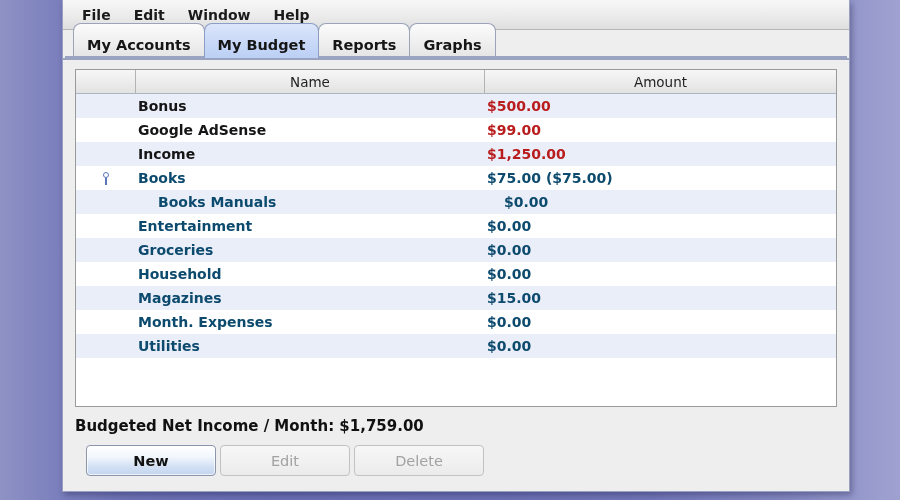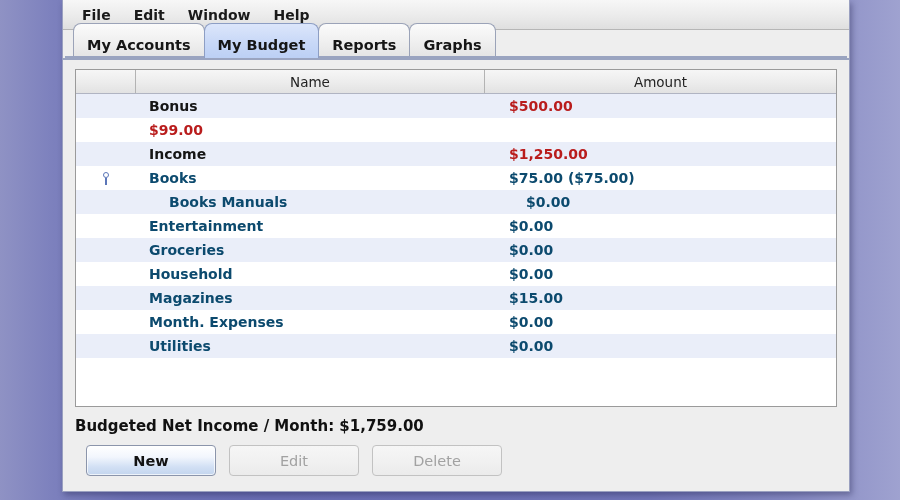--- a/index.html
+++ b/index.html
@@ -150,21 +150,20 @@
   .tbody {
     flex: 1 1 auto;
     background: #ffffff;
     overflow: hidden;
   }
   .row {
     display: flex;
     height: 24px;
     align-items: center;
     cursor: default;
-    gap: 11px;
   }
   .row.stripe { background: #eaeef9; }
   .row.plain  { background: #ffffff; }
 
   .cell-icon {
     width: 60px;
     flex: 0 0 60px;
     display: flex;
     align-items: center;
     justify-content: center;
@@ -241,21 +240,21 @@
     flex: 0 0 auto;
     display: flex;
     align-items: center;
     padding-bottom: 12px;
     padding-left: 11px;
   }
   .btn {
     font-size: 14.5px;
     width: 130px;
     height: 31px;
-    margin-right: 13px;
+    margin-right: 4px;
     border-radius: 4px;
     display: flex;
     align-items: center;
     justify-content: center;
     box-sizing: border-box;
     cursor: default;
     white-space: nowrap;
   }
   .btn.primary {
     color: #121212;
@@ -305,20 +304,21 @@
         </div>
 
         <div class="tbody" id="tbody">
             <div class="row stripe">
               <div class="cell-icon"></div>
               <div class="cell-name">Bonus</div>
               <div class="cell-amt">$500.00</div>
             </div>
             <div class="row plain">
               <div class="cell-icon"></div>
+              <div class="cell-name">Google AdSense</div>
               <div class="cell-amt">$99.00</div>
             </div>
             <div class="row stripe">
               <div class="cell-icon"></div>
               <div class="cell-name">Income</div>
               <div class="cell-amt">$1,250.00</div>
             </div>
             <div class="row plain expense">
               <div class="cell-icon">
                 <span class="tree-handle"></span>

